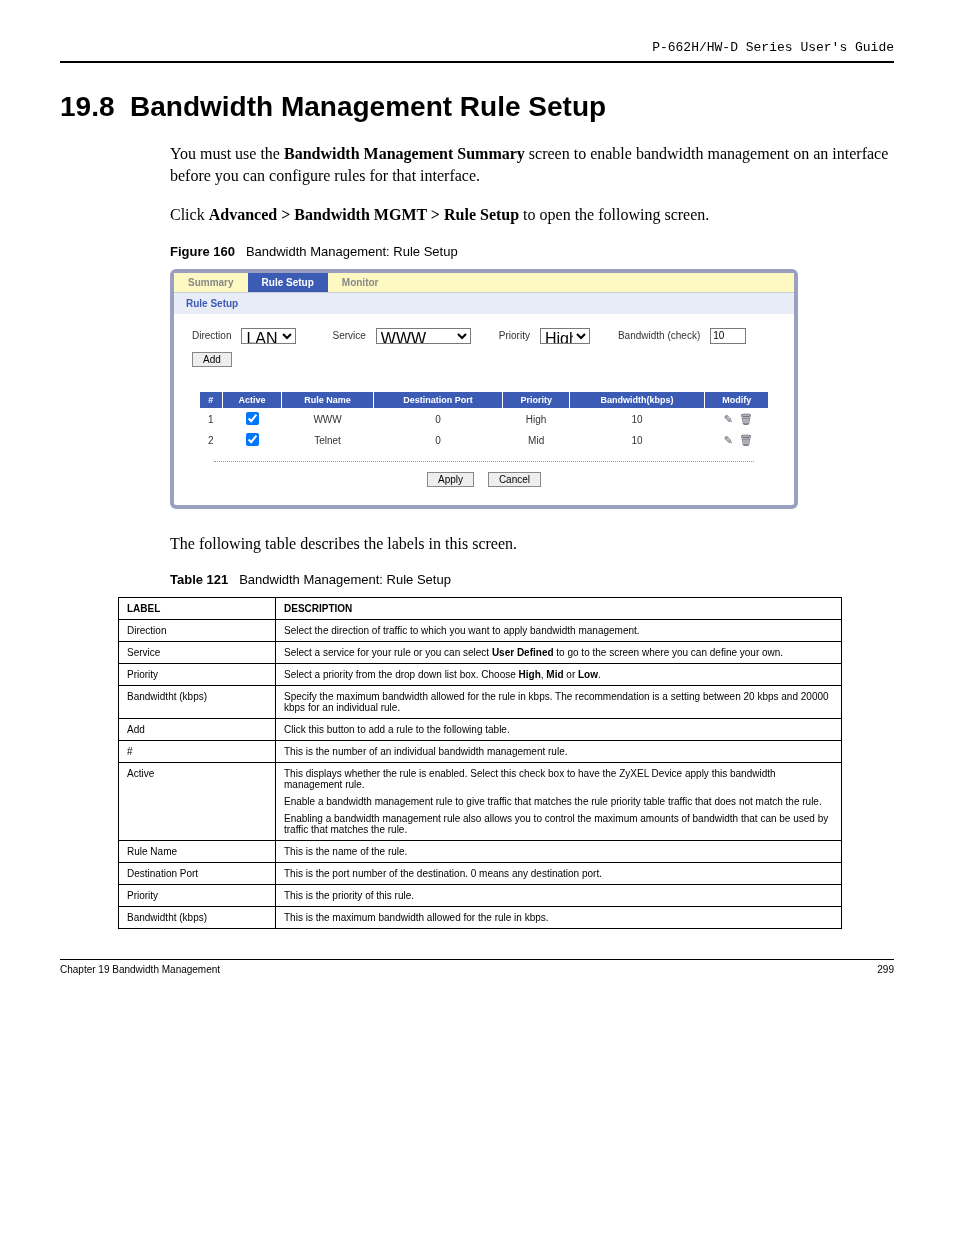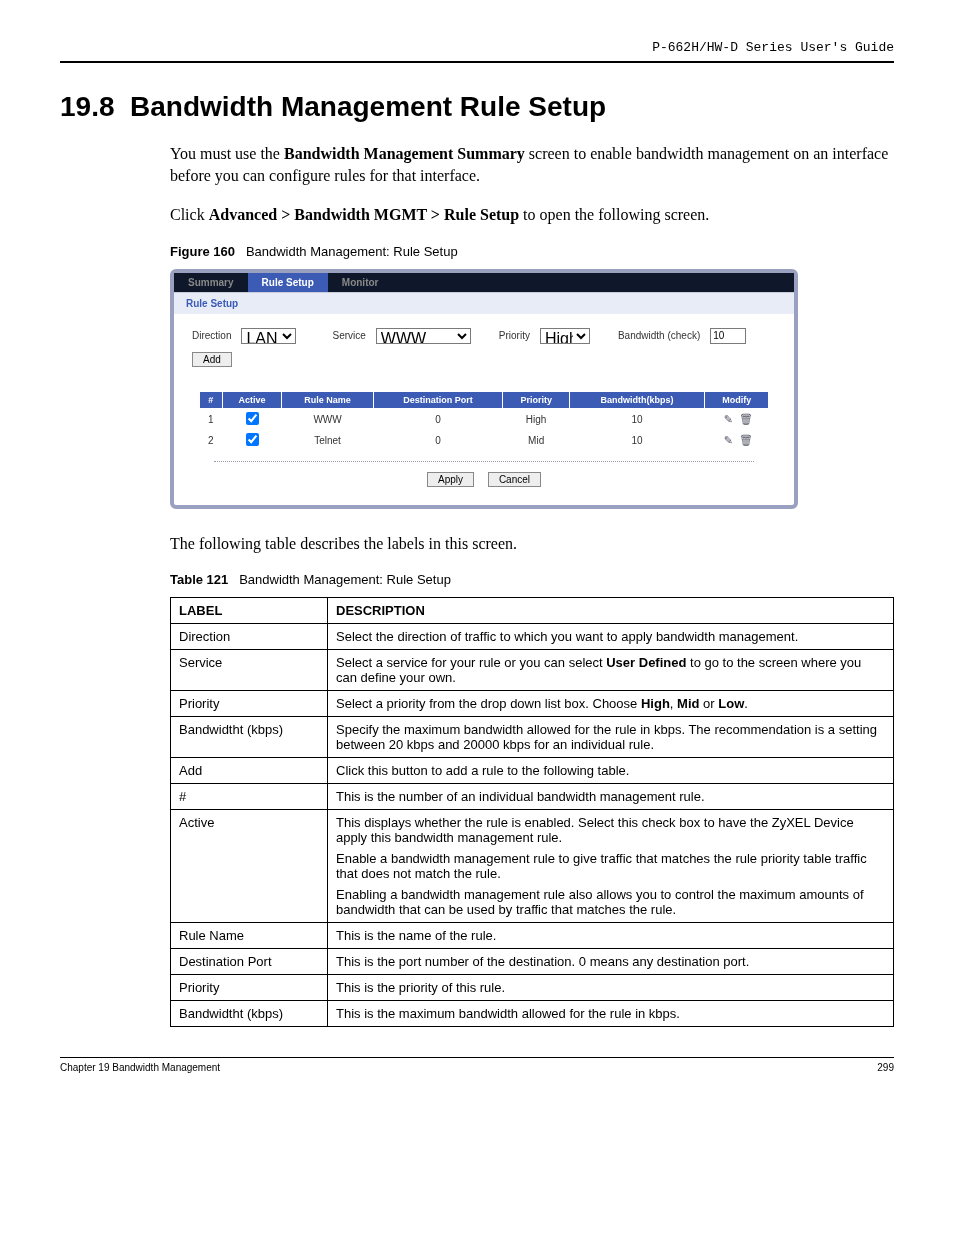--- a/index.html
+++ b/index.html
@@ -43,21 +43,21 @@
     width: 620px;
     border: 4px solid #9aa0c0;
     border-radius: 6px;
     background: #fff;
     font-family: Verdana, Arial, sans-serif;
     font-size: 10px;
     color: #333;
   }
   .tabs {
     display: flex;
-    background: #0f172a;
+    background: #fef9c3;
     border-bottom: 1px solid #ccd;
   }
   .tab {
     padding: 4px 14px;
     color: #888;
     font-weight: bold;
     font-size: 10px;
     cursor: pointer;
   }
   .tab.active {
@@ -134,25 +134,25 @@
     display: inline-block;
     width: 12px;
     height: 12px;
     line-height: 12px;
     font-size: 11px;
     color: #556;
     margin: 0 1px;
   }
   
   .desc-table {
-    margin: 0 0 28px 110px;
+    margin: 0 0 28px 58px;
     width: 724px;
     border-collapse: collapse;
     font-family: Arial, Helvetica, sans-serif;
-    font-size: 13px;
+    font-size: 10px;
   }
   .desc-table th, .desc-table td {
     border: 1px solid #000;
     padding: 5px 8px;
     text-align: left;
     vertical-align: top;
   }
   .desc-table th {
     font-weight: bold;
   }

